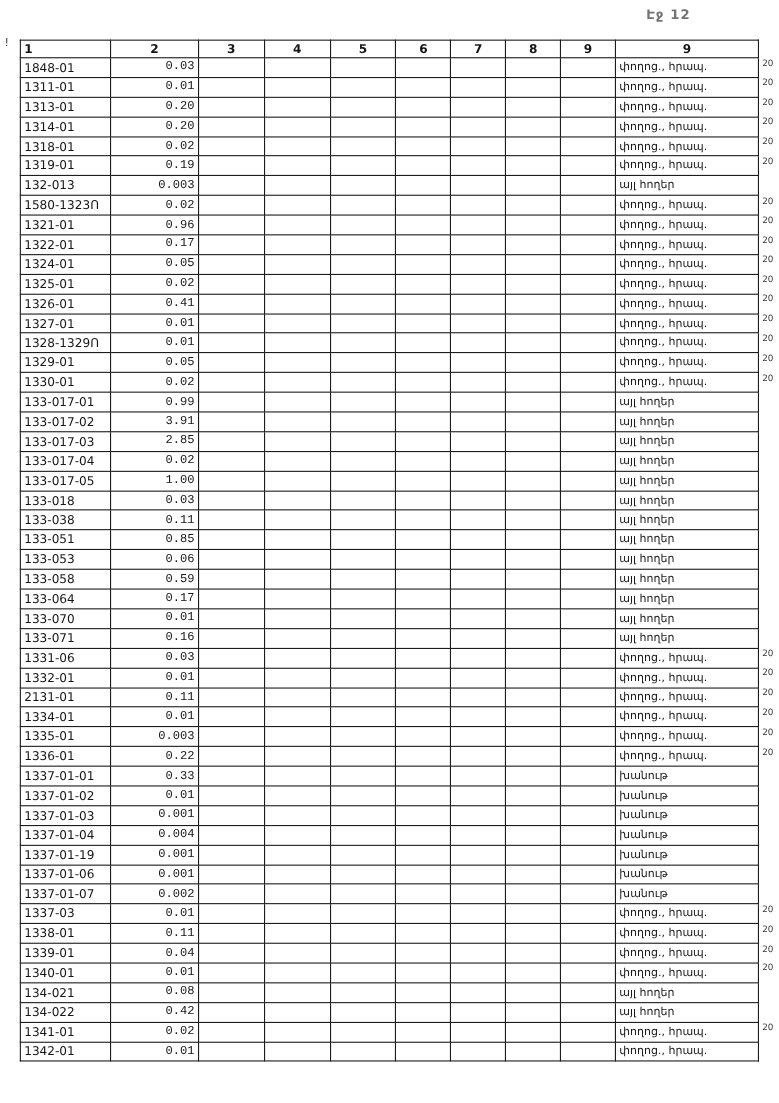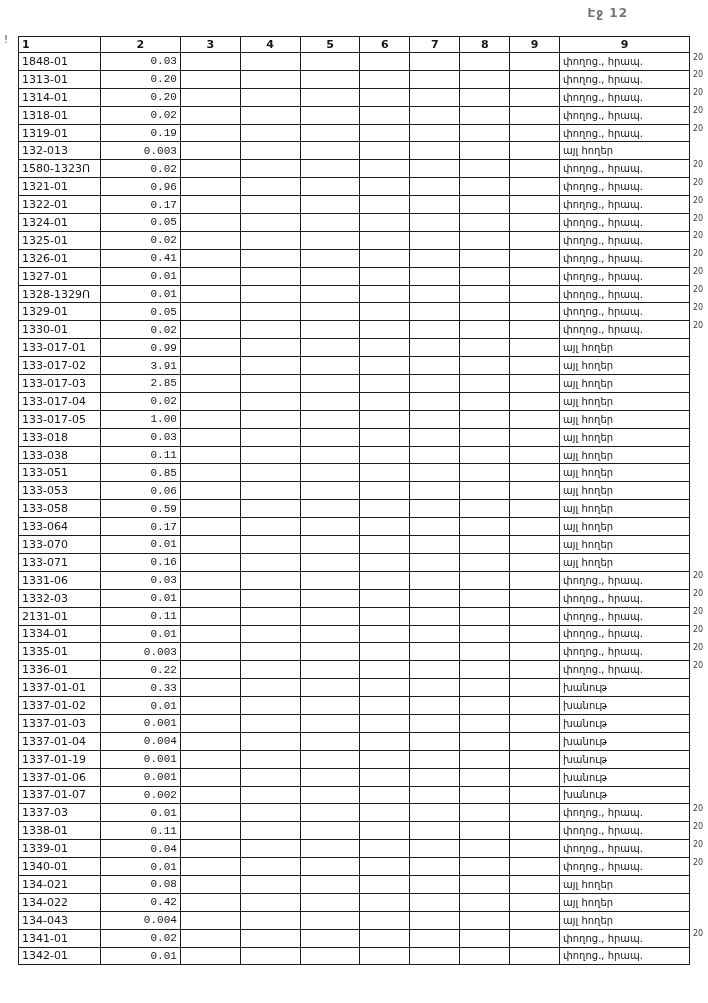--- a/index.html
+++ b/index.html
@@ -70,20 +70,33 @@
         <td></td>
         <td></td>
         <td></td>
         <td></td>
         <td></td>
         <td></td>
         <td>փողոց., հրապ.</td>
         <td class="margin-cell">20</td>
       </tr>
       <tr>
+        <td>1311-01</td>
+        <td>0.01</td>
+        <td></td>
+        <td></td>
+        <td></td>
+        <td></td>
+        <td></td>
+        <td></td>
+        <td></td>
+        <td>փողոց., հրապ.</td>
+        <td class="margin-cell">20</td>
+      </tr>
+      <tr>
         <td>1313-01</td>
         <td>0.20</td>
         <td></td>
         <td></td>
         <td></td>
         <td></td>
         <td></td>
         <td></td>
         <td></td>
         <td>փողոց., հրապ.</td>
@@ -447,21 +460,21 @@
         <td></td>
         <td></td>
         <td></td>
         <td></td>
         <td></td>
         <td></td>
         <td>փողոց., հրապ.</td>
         <td class="margin-cell">20</td>
       </tr>
       <tr>
-        <td>1332-03</td>
+        <td>1332-01</td>
         <td>0.01</td>
         <td></td>
         <td></td>
         <td></td>
         <td></td>
         <td></td>
         <td></td>
         <td></td>
         <td>փողոց., հրապ.</td>
         <td class="margin-cell">20</td>
@@ -670,33 +683,20 @@
         <td></td>
         <td></td>
         <td></td>
         <td></td>
         <td>այլ հողեր</td>
         <td class="margin-cell"></td>
       </tr>
       <tr>
         <td>134-022</td>
         <td>0.42</td>
-        <td></td>
-        <td></td>
-        <td></td>
-        <td></td>
-        <td></td>
-        <td></td>
-        <td></td>
-        <td>այլ հողեր</td>
-        <td class="margin-cell"></td>
-      </tr>
-      <tr>
-        <td>134-043</td>
-        <td>0.004</td>
         <td></td>
         <td></td>
         <td></td>
         <td></td>
         <td></td>
         <td></td>
         <td></td>
         <td>այլ հողեր</td>
         <td class="margin-cell"></td>
       </tr>

